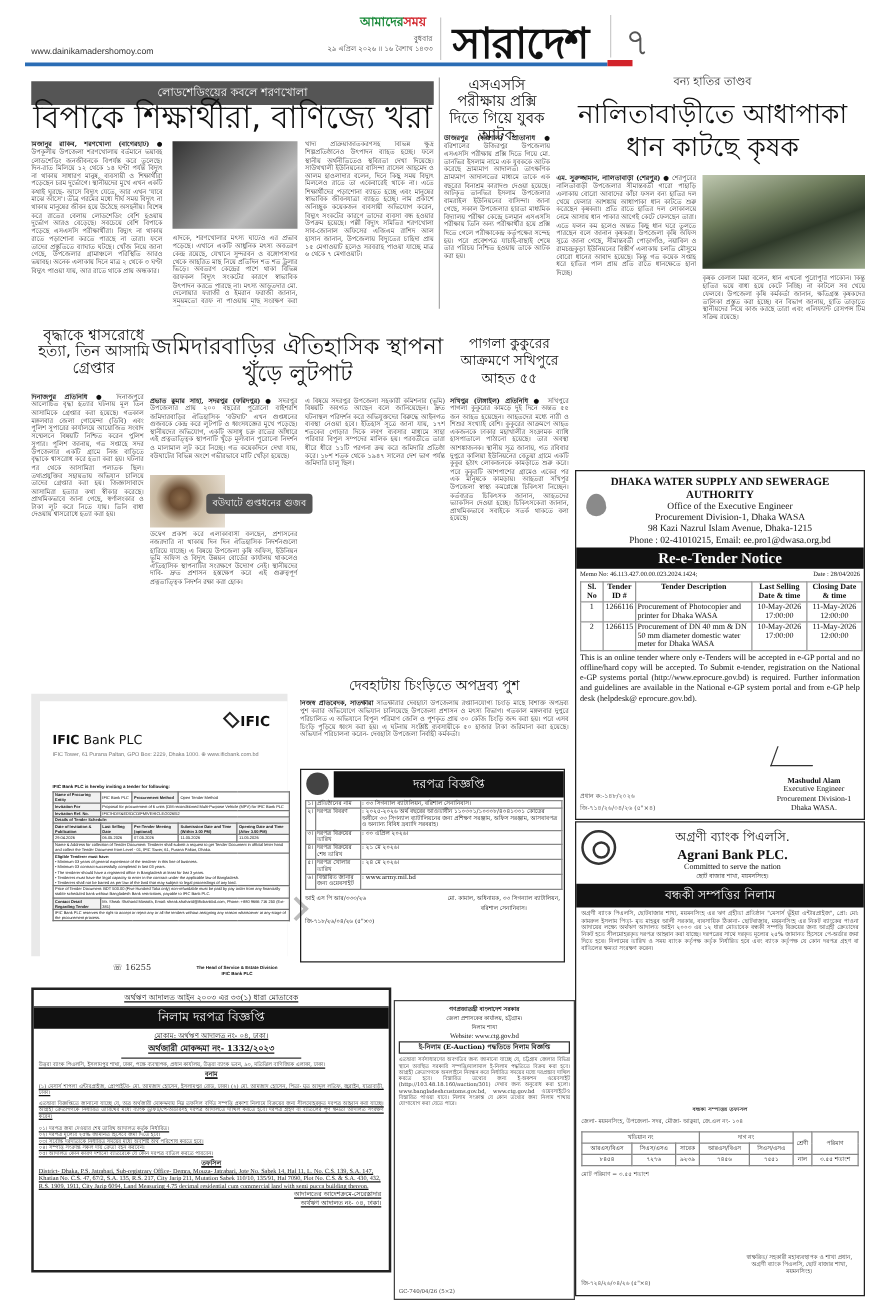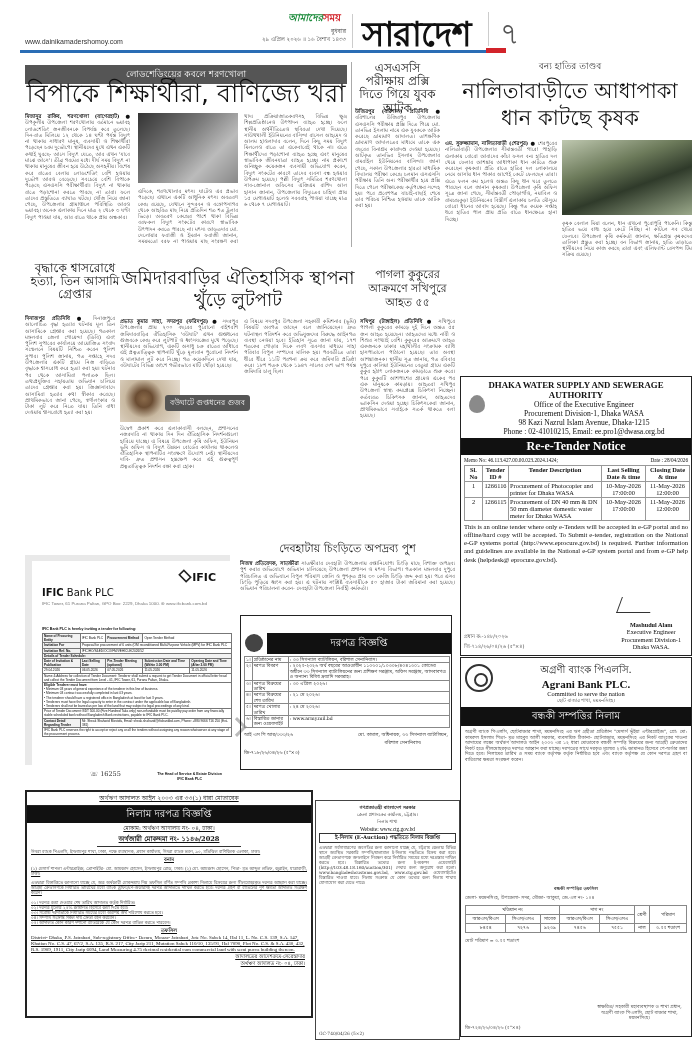--- a/index.html
+++ b/index.html
@@ -1,21 +1,21 @@
 <!DOCTYPE html>
 <html><head>
 <meta charset="utf-8">
 <style>
   * { box-sizing: border-box; margin: 0; padding: 0; }
   body { width: 700px; height: 1050px; background: #fff; font-family: "DejaVu Serif", serif; color: #111; position: relative; overflow: hidden; }
   .abs { position: absolute; }
   
   .site-url { left: 25px; top: 38px; font-family: "Liberation Sans", sans-serif; font-size: 7px; color: #333; }
   .paper-logo { left: 288px; top: 10px; font-family: "DejaVu Sans", sans-serif; font-size: 10px; font-weight: bold; }
-  .paper-logo .a { color: #1a8a3a; font-style: italic; } .paper-logo .b { color: #d2232a; }
+  .paper-logo .a { color: #1a8a3a; } .paper-logo .b { color: #d2232a; }
   .dayname { left: 320px; top: 26px; font-size: 6px; color: #444; width: 26px; text-align: right; }
   .dateline { left: 262px; top: 36px; font-size: 5.5px; color: #444; }
   .mast-divider { left: 352px; top: 14px; width: 1px; height: 34px; background: #ccc; }
   .section-title { left: 362px; top: 8px; font-family: "DejaVu Sans", sans-serif; font-size: 34px; font-weight: bold; color: #111; letter-spacing: -1px; }
   .page-num-div { left: 488px; top: 12px; width: 1px; height: 34px; background: #ccc; }
   .page-num { left: 500px; top: 10px; font-size: 30px; color: #555; font-family: "DejaVu Sans", sans-serif; }
   .top-rule { left: 20px; top: 50px; width: 466px; height: 3px; background: #2a6db5; }
   .top-rule-red { left: 486px; top: 48px; width: 20px; height: 5px; background: #d2232a; }
 
   .kicker-bar { background: #555; color: #fff; font-family: "DejaVu Sans", sans-serif; font-size: 9px; text-align: center; padding: 2px 0; }
@@ -70,21 +70,21 @@
   .ific .lead { position: absolute; left: 10px; top: 66px; font-family: "Liberation Sans", sans-serif; font-size: 3.6px; font-weight: bold; }
   .ific table { position: absolute; left: 10px; top: 72px; width: 190px; border-collapse: collapse; font-family: "Liberation Sans", sans-serif; font-size: 3.2px; }
   .ific td { border: 1px solid #777; padding: 0 1px; line-height: 4.2px; }
   .ific td.h { font-weight: bold; background: #f2f2f2; }
   .ific .foot { position: absolute; right: 8px; bottom: 6px; font-family: "Liberation Sans", sans-serif; font-size: 3.6px; font-weight: bold; text-align: center; line-height: 4.4px; }
   .ific .chev { position: absolute; right: -14px; top: 165px; width: 14px; height: 14px; border-top: 3px solid #bbb; border-right: 3px solid #bbb; transform: rotate(45deg); }
   .ific-code { left: 90px; top: 770px; font-size: 6.5px; color: #333; }
 
   
   .army { left: 240px; top: 615px; width: 212px; height: 155px; border: 1px solid #222; }
-  .army .hdr { display: flex; align-items: center; margin-top: 16px; }
+  .army .hdr { display: flex; align-items: center; }
   .army .emb { width: 18px; height: 18px; border-radius: 50%; background: #444; margin: 2px 4px; }
   .army .bar { flex: 1; background: #111; color: #fff; text-align: center; font-family: "DejaVu Sans", sans-serif; font-size: 10px; padding: 2px 0; }
   .army table { border-collapse: collapse; width: 206px; margin: 2px 3px; font-size: 4.6px; }
   .army td { border: 1px solid #888; padding: 0 1px; line-height: 5.4px; vertical-align: top; }
   .army .ft { font-size: 4.6px; padding: 1px 3px; display: flex; justify-content: space-between; }
 
   
   .nilam { left: 25px; top: 790px; width: 435px; height: 228px; border: 2px solid #222; text-decoration: underline; }
   .nilam .top { text-align: center; font-size: 6px; border-bottom: 1px solid #222; padding: 1px 0; }
   .nilam .bar { background: #111; color: #fff; text-align: center; font-family: "DejaVu Sans", sans-serif; font-size: 10px; }
@@ -353,21 +353,21 @@
     </table>
   <div class="col-text">মোট পরিমাণ = ৩.৫৫ শতাংশ</div>
   <div class="col-text" style="position:absolute;right:4px;bottom:12px;width:95px;text-align:center;">স্বাক্ষরিত/ সহকারী মহাব্যবস্থাপক ও শাখা প্রধান, অগ্রণী ব্যাংক পিএলসি, ছোট বাজার শাখা, ময়মনসিংহ।</div>
   <div class="col-text" style="position:absolute;left:0;bottom:2px;">জি-৭২৪/২৬/০৪/২৬ (৫"×৪)</div>
 </div>
 
 <div class="abs nilam" style="width:288px;">
   <div class="top">অর্থঋণ আদালত আইন ২০০৩ এর ৩৩(১) ধারা মোতাবেক</div>
   <div class="bar">নিলাম দরপত্র বিজ্ঞপ্তি</div>
   <div class="l2">মোকাম: অর্থঋণ আদালত নং- ০৪, ঢাকা।</div>
-  <div class="l3" style="margin:0 70px;">অর্থজারী মোকদ্দমা নং- ১১৪৬/2028</div>
+  <div class="l3" style="margin:0 70px;">অর্থজারী মোকদ্দমা নং- 1332/২০২৩</div>
   <div class="col-text">উত্তরা ব্যাংক পিএলসি, ইসলামপুর শাখা, ঢাকা, পক্ষে ব্যবস্থাপক, প্রধান কার্যালয়, উত্তরা ব্যাংক ভবন, ৯০, মতিঝিল বাণিজ্যিক এলাকা, ঢাকা।</div>
   <div class="sched-h">বনাম</div>
   <div class="col-text">(১) মেসার্স শাপলা এন্টারপ্রাইজ, প্রোপাইটর- মো. আমজাদ হোসেন, ইসলামপুর রোড, ঢাকা। (২) মো. আমজাদ হোসেন, পিতা- মৃত আব্দুল লতিফ, জুরাইন, যাত্রাবাড়ী, ঢাকা।</div>
   <div class="col-text">এতদ্বারা বিজ্ঞপ্তিতে জানানো যাচ্ছে যে, অত্র অর্থজারী মোকদ্দমায় নিম্ন তফসিল বর্ণিত সম্পত্তি প্রকাশ্য নিলামে বিক্রয়ের জন্য সীলমোহরকৃত দরপত্র আহ্বান করা যাচ্ছে। আগ্রহী ক্রেতাগণকে নির্ধারিত তারিখের মধ্যে ব্যাংক ড্রাফট/পে-অর্ডারসহ দরপত্র আদালতে দাখিল করতে হবে। দরপত্র গ্রহণ বা বাতিলের পূর্ণ ক্ষমতা আদালত সংরক্ষণ করেন।</div>
   <div class="col-text">
     <div>০১। দরপত্র জমা দেওয়ার শেষ তারিখ আদালত কর্তৃক নির্ধারিত।</div>
     <div>০২। দরপত্র মূল্যের ২৫% জামানত হিসেবে জমা দিতে হবে।</div>
     <div>০৩। সর্বোচ্চ দরদাতাকে নির্ধারিত সময়ের মধ্যে অবশিষ্ট অর্থ পরিশোধ করতে হবে।</div>
     <div>০৪। সম্পত্তি সংক্রান্ত সকল দায় ক্রেতা বহন করবেন।</div>
     <div>০৫। আদালত কোন কারণ দর্শানো ব্যতিরেকে যে কোন দরপত্র বাতিল করতে পারবেন।</div>

